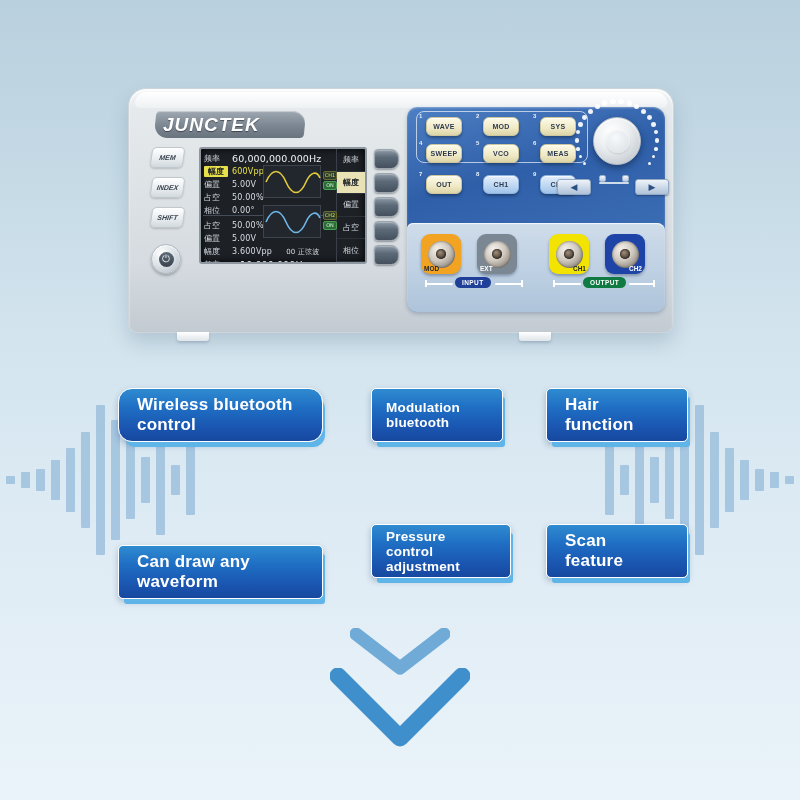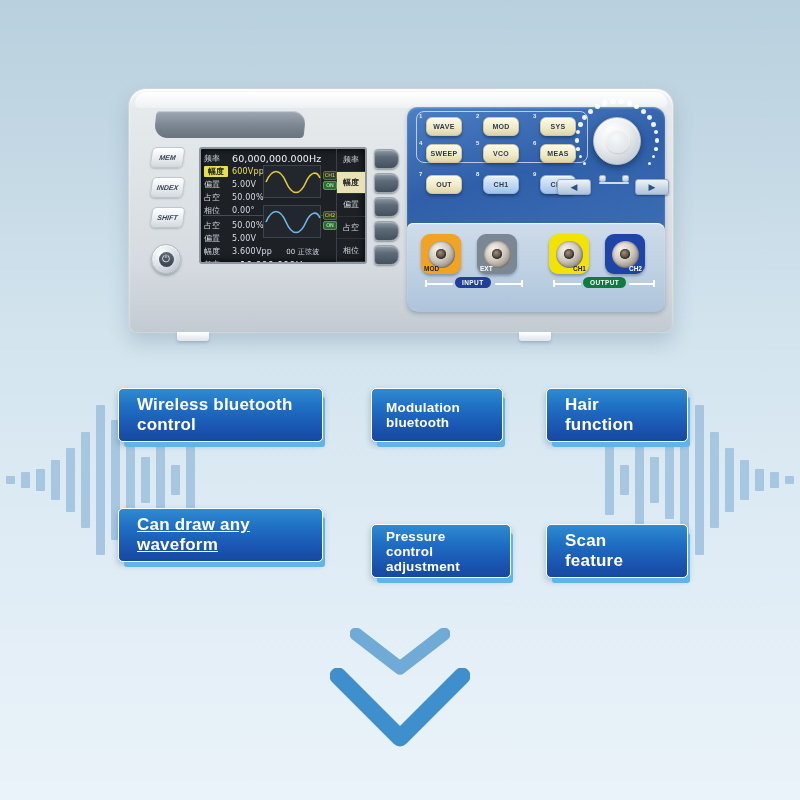--- a/index.html
+++ b/index.html
@@ -245,20 +245,21 @@
   </div>
 
 <div id="device-wrap">
   <div class="chassis">
     <div class="chassis-top-edge"></div>
 
     <div class="blue-panel"></div>
     <div class="panel-lower"></div>
 
     <div class="brand-plate"></div>
+    <div class="brand-text">JUNCTEK</div>
 
     <div class="lbtn" id="btn-mem">MEM</div>
     <div class="lbtn" id="btn-index">INDEX</div>
     <div class="lbtn" id="btn-shift">SHIFT</div>
     <div class="power-btn">
       <div class="power-glyph">⏻</div>
     </div>
 
     <div class="lcd">
       <div class="lcd-main">
@@ -434,31 +435,31 @@
     <div class="io-tick" style="left:424px; top:191px;"></div>
     <div class="io-pill" style="left:454px; top:188px; background:#0f7a42;">OUTPUT</div>
     <div class="io-line" style="left:500px; top:194px; width:26px;"></div>
     <div class="io-tick" style="left:524px; top:191px;"></div>
 
     <div class="foot" style="left:48px;"></div>
     <div class="foot" style="left:390px;"></div>
   </div>
 </div>
 
-<div class="feat big" style="left:118px; top:388px; width:205px; height:54px;">
+<div class="feat big" style="left:118px; top:388px; width:205px; height:54px;border-radius:14px;">
     <span>Wireless bluetooth control</span>
   </div>
 <div class="feat small" style="left:371px; top:388px; width:132px; height:54px;">
     <span>Modulation bluetooth</span>
   </div>
 <div class="feat big" style="left:546px; top:388px; width:142px; height:54px;">
     <span>Hair function</span>
   </div>
 
-<div class="feat big" style="left:118px; top:508px; width:205px; height:54px;text-decoration:underline;">
+<div class="feat big" style="left:118px; top:545px; width:205px; height:54px;">
     <span>Can draw any waveform</span>
   </div>
 <div class="feat small" style="left:371px; top:524px; width:140px; height:54px;">
     <span>Pressure control adjustment</span>
   </div>
 <div class="feat big" style="left:546px; top:524px; width:142px; height:54px;">
     <span>Scan feature</span>
   </div>
 
 <div class="chev" style="left:350px; top:628px;">

